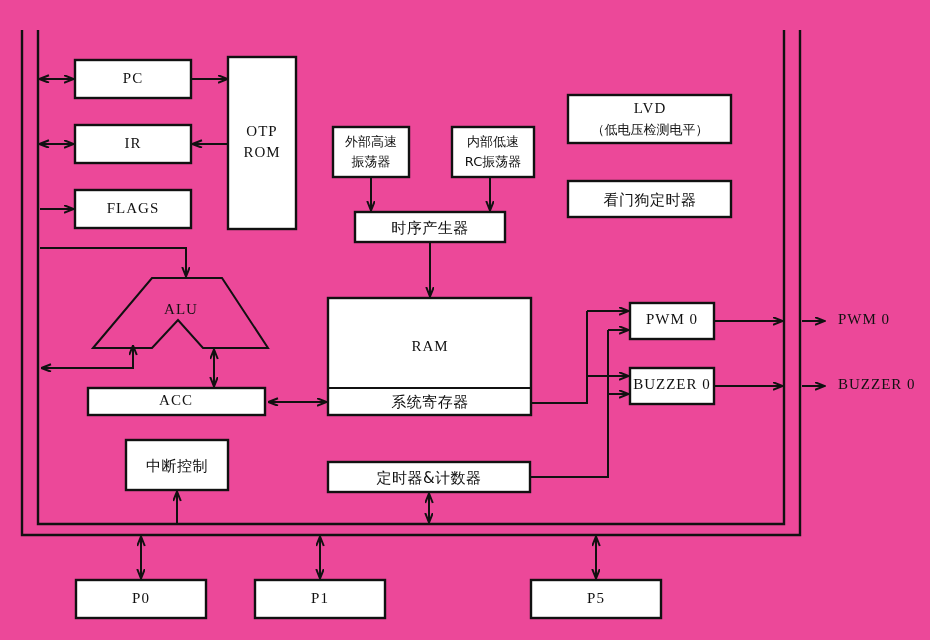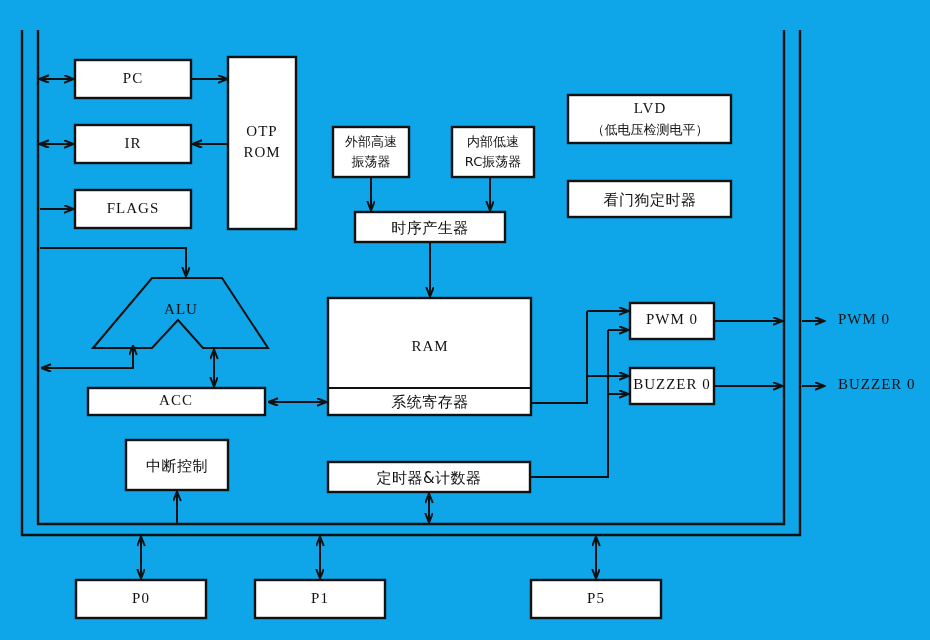--- a/index.html
+++ b/index.html
@@ -4,21 +4,21 @@
 <style>
   html,body{margin:0;padding:0;background:#ffffff;}
   body{
     font-family:"Liberation Serif","DejaVu Serif",serif;
     color:#111111;
   }
   #canvas{
     position:relative;
     width:930px;
     height:640px;
-    background:#0ea5e9;
+    background:#ec4899;
     overflow:hidden;
   }
   svg#diagram{
     position:absolute;
     left:0; top:0;
     width:930px; height:640px;
   }
   .blk{fill:#ffffff;stroke:#111111;stroke-width:2.4;}
   .blk-thin{fill:none;stroke:#111111;stroke-width:2;}
   .wire{stroke:#111111;stroke-width:2;fill:none;}

